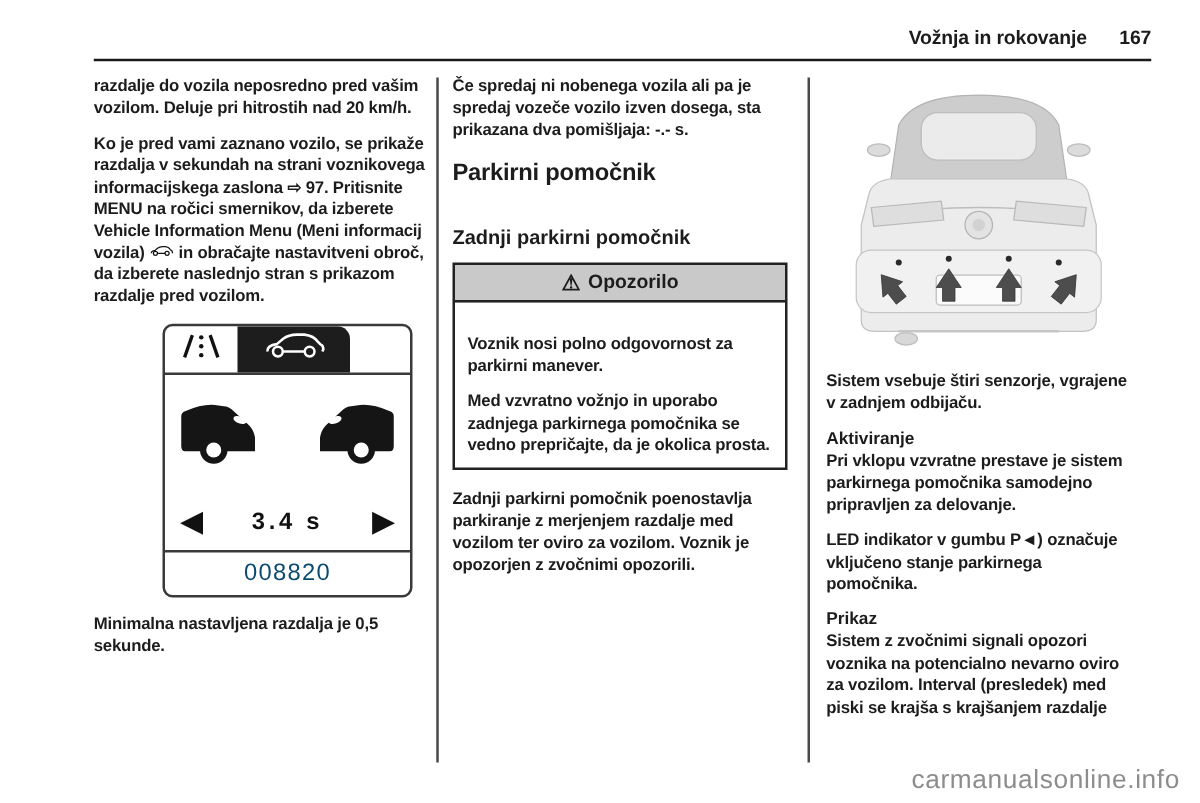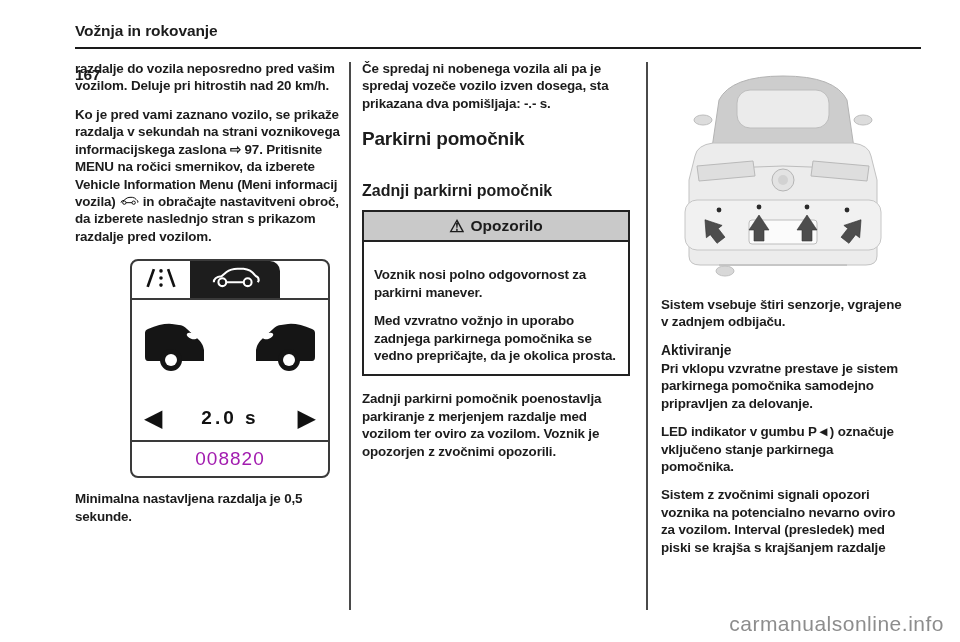--- a/index.html
+++ b/index.html
@@ -4,21 +4,21 @@
 <style>
   html,body{margin:0;padding:0;}
   body{
     width:960px;height:642px;background:#ffffff;position:relative;overflow:hidden;
     font-family:"Liberation Sans", sans-serif;color:#1c1c1c;
   }
   
   .page-header{
     position:absolute;top:22px;left:75px;width:846px;
     display:flex;justify-content:flex-end;align-items:baseline;gap:26px;
-    font-size:15.5px;font-weight:700;letter-spacing:-0.1px;flex-direction:column;
+    font-size:15.5px;font-weight:700;letter-spacing:-0.1px;
   }
   .header-rule{position:absolute;top:47px;left:75px;width:846px;height:2px;background:#1a1a1a;}
   
   .col{position:absolute;top:60px;}
   .col-left{left:75px;width:268px;}
   .col-mid{left:362px;width:268px;}
   .col-right{left:661px;width:245px;}
   .v-divider{position:absolute;top:62px;height:548px;width:2px;background:#4a4a4a;}
   .divider-1{left:349px;}
   .divider-2{left:646px;}
@@ -44,21 +44,21 @@
   }
   .fig-tabs{height:37px;display:flex;border-bottom:2px solid #3a3a3a;}
   .tab-lane{width:58px;display:flex;align-items:center;justify-content:center;}
   .tab-car{width:90px;background:#1d1d1d;border-radius:0 10px 0 0;display:flex;align-items:center;justify-content:center;}
   .tab-rest{flex:1;}
   .fig-cars{height:96px;display:flex;align-items:center;justify-content:space-between;padding:0 10px;}
   .fig-arrows{height:44px;display:flex;align-items:center;justify-content:space-between;padding:0 12px;}
   .fig-arrow{font-size:24px;line-height:1;color:#111;}
   .fig-value{font-size:19px;font-weight:700;letter-spacing:3px;color:#111;}
   .fig-footer{border-top:2px solid #3a3a3a;height:34px;display:flex;align-items:center;justify-content:center;
-    font-size:19px;letter-spacing:1px;color:#a21caf;font-weight:500;}
+    font-size:19px;letter-spacing:1px;color:#0c4a6e;font-weight:500;}
   
   .car-fig{width:245px;height:228px;margin-bottom:8px;}
   
   .watermark{
     position:absolute;right:16px;bottom:6px;font-size:21px;color:#8d8d8d;
     font-weight:500;letter-spacing:0.5px;margin-left:12px;
   }
 </style>
 </head>
 <body>
@@ -111,21 +111,21 @@
           </svg></span>
       <span><svg width="80" height="58" viewBox="0 0 80 58">
             <path d="M74,12 Q60,6 50,7 L43,8 Q39,8 35,12 L23,23 Q19,27 18,33 L18,44 L74,44 Q77,44 77,40 L77,16 Q77,13 74,12 Z" fill="#151515"></path>
             <circle cx="51" cy="43" r="11" fill="#151515"></circle>
             <circle cx="51" cy="43" r="6" fill="#ffffff"></circle>
             <ellipse cx="30" cy="19" rx="5.5" ry="2.8" transform="rotate(-20 30 19)" fill="#ffffff"></ellipse>
           </svg></span>
     </div>
     <div class="fig-arrows">
       <span class="fig-arrow">◀</span>
-      <span class="fig-value">2.0 s</span>
+      <span class="fig-value">3.4 s</span>
       <span class="fig-arrow">▶</span>
     </div>
     <div class="fig-footer">008820</div>
   </div>
 
   <p class="body-text caption">Minimalna nastavljena razdalja je 0,5 sekunde.</p>
 </div>
 
 <div class="col col-mid">
   <p class="body-text">Če spredaj ni nobenega vozila ali pa je spredaj vozeče vozilo izven dosega, sta prikazana dva pomišljaja: -.- s.</p>
@@ -183,16 +183,17 @@
         <path transform="translate(146,168)" d="M0,-13 L10,2 L5,2 L5,13 L-5,13 L-5,2 L-10,2 Z"></path>
         <path transform="translate(192,170) rotate(38)" d="M0,-13 L10,2 L5,2 L5,13 L-5,13 L-5,2 L-10,2 Z"></path>
       </g>
     </svg>
   </div>
 
   <p class="body-text">Sistem vsebuje štiri senzorje, vgrajene v zadnjem odbijaču.</p>
   <div class="sub-label">Aktiviranje</div>
   <p class="body-text">Pri vklopu vzvratne prestave je sistem parkirnega pomočnika samodejno pripravljen za delovanje.</p>
   <p class="body-text">LED indikator v gumbu P◄) označuje vključeno stanje parkirnega pomočnika.</p>
+  <div class="sub-label">Prikaz</div>
   <p class="body-text">Sistem z zvočnimi signali opozori voznika na potencialno nevarno oviro za vozilom. Interval (presledek) med piski se krajša s krajšanjem razdalje</p>
 </div>
 
 <div class="watermark">carmanualsonline.info</div>
 
 </body></html>

